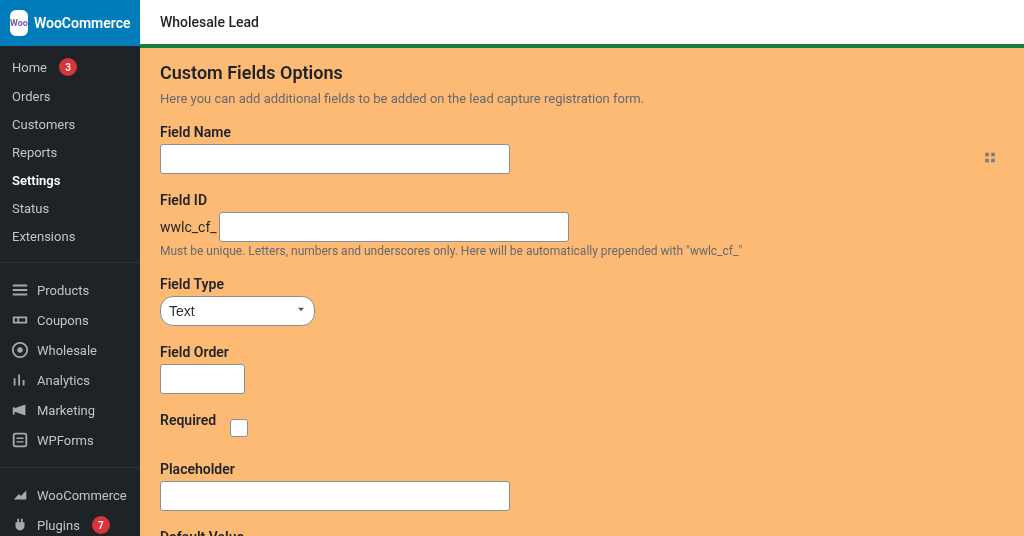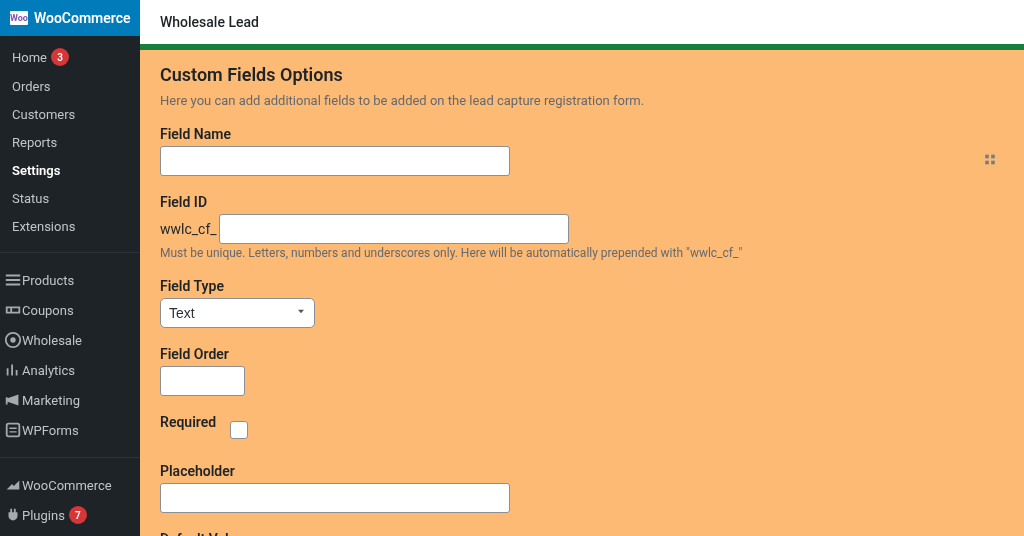--- a/index.html
+++ b/index.html
@@ -43,41 +43,41 @@
       position: absolute;
       right: -8px;
       top: 50%;
       transform: translateY(-50%);
       border-left: 8px solid #007cba;
       border-top: 8px solid transparent;
       border-bottom: 8px solid transparent;
     }
     .woo-icon {
       width: 18px;
-      height: 14px;
+      height: 26px;
       background: #fff;
-      border-radius: 1px;
+      border-radius: 6px;
       display: inline-flex;
       align-items: center;
       justify-content: center;
       color: #7f54b3;
       font-size: 9px;
       font-weight: bold;
     }
     .sidebar-group {
       padding: 6px 0;
     }
     .sidebar-item {
-      padding: 6px 4px;
+      padding: 6px 11px;
       font-size: 13px;
       color: #c3c4c7;
       cursor: pointer;
       display: flex;
       align-items: center;
-      gap: 0;
+      gap: 8px;
       min-height: 28px;
     }
     .sidebar-item.submenu {
       padding-left: 12px;
     }
     .sidebar-item.active {
       color: #fff;
       font-weight: 600;
     }
     .sidebar-item .menu-icon {
@@ -108,21 +108,21 @@
       margin-left: 4px;
     }
     .main {
       flex: 1;
       display: flex;
       flex-direction: column;
       overflow: hidden;
     }
     .topbar {
       background: #fff;
-      border-bottom: 6px solid #15803d;
+      border-bottom: 4px solid #15803d;
       padding: 14px 20px;
       font-size: 14px;
       font-weight: 500;
       color: #1d2327;
     }
     .content {
       padding: 14px 20px 20px;
       overflow-y: auto;
       flex: 1;
       background: #fdba74;
@@ -172,21 +172,21 @@
       color: #646970;
       font-size: 12px;
       margin-top: 2px;
     }
     .select-wrap {
       position: relative;
       display: inline-block;
     }
     .select-wrap select {
       border: 1px solid #8c8f94;
-      border-radius: 5px;
+      border-radius: 13px;
       padding: 4px 28px 4px 8px;
       font-size: 14px;
       height: 30px;
       background: #fff;
       color: #2c3338;
       appearance: none;
       width: 155px;
       cursor: pointer;
     }
     .select-caret {

